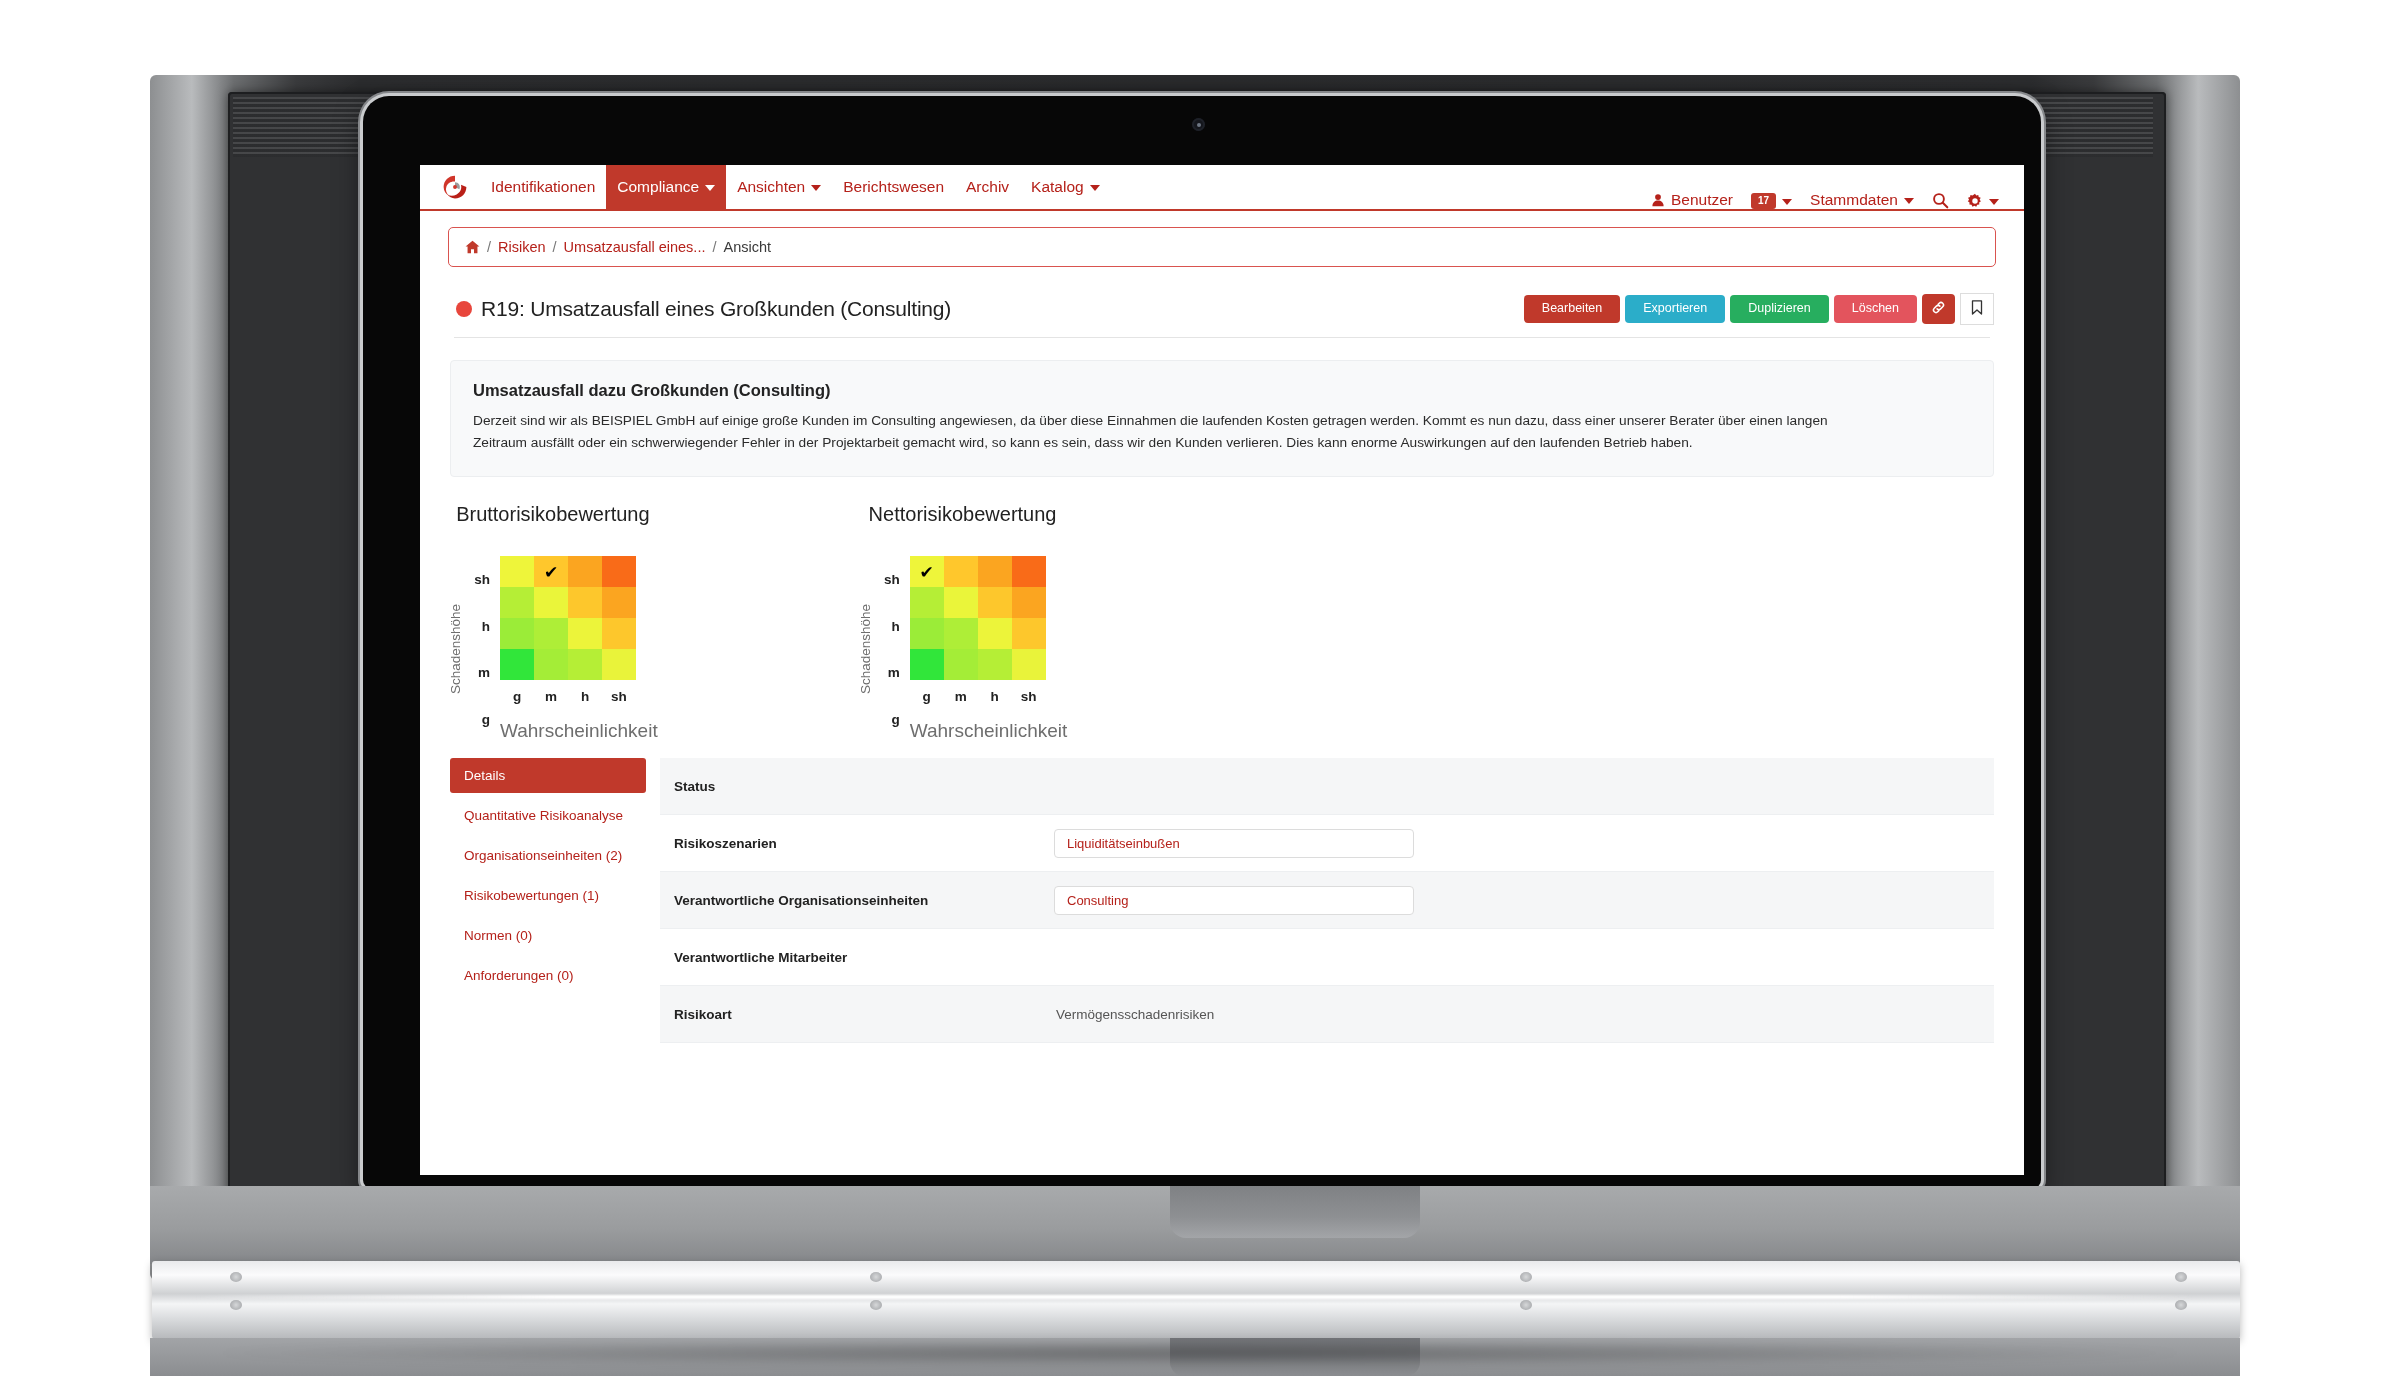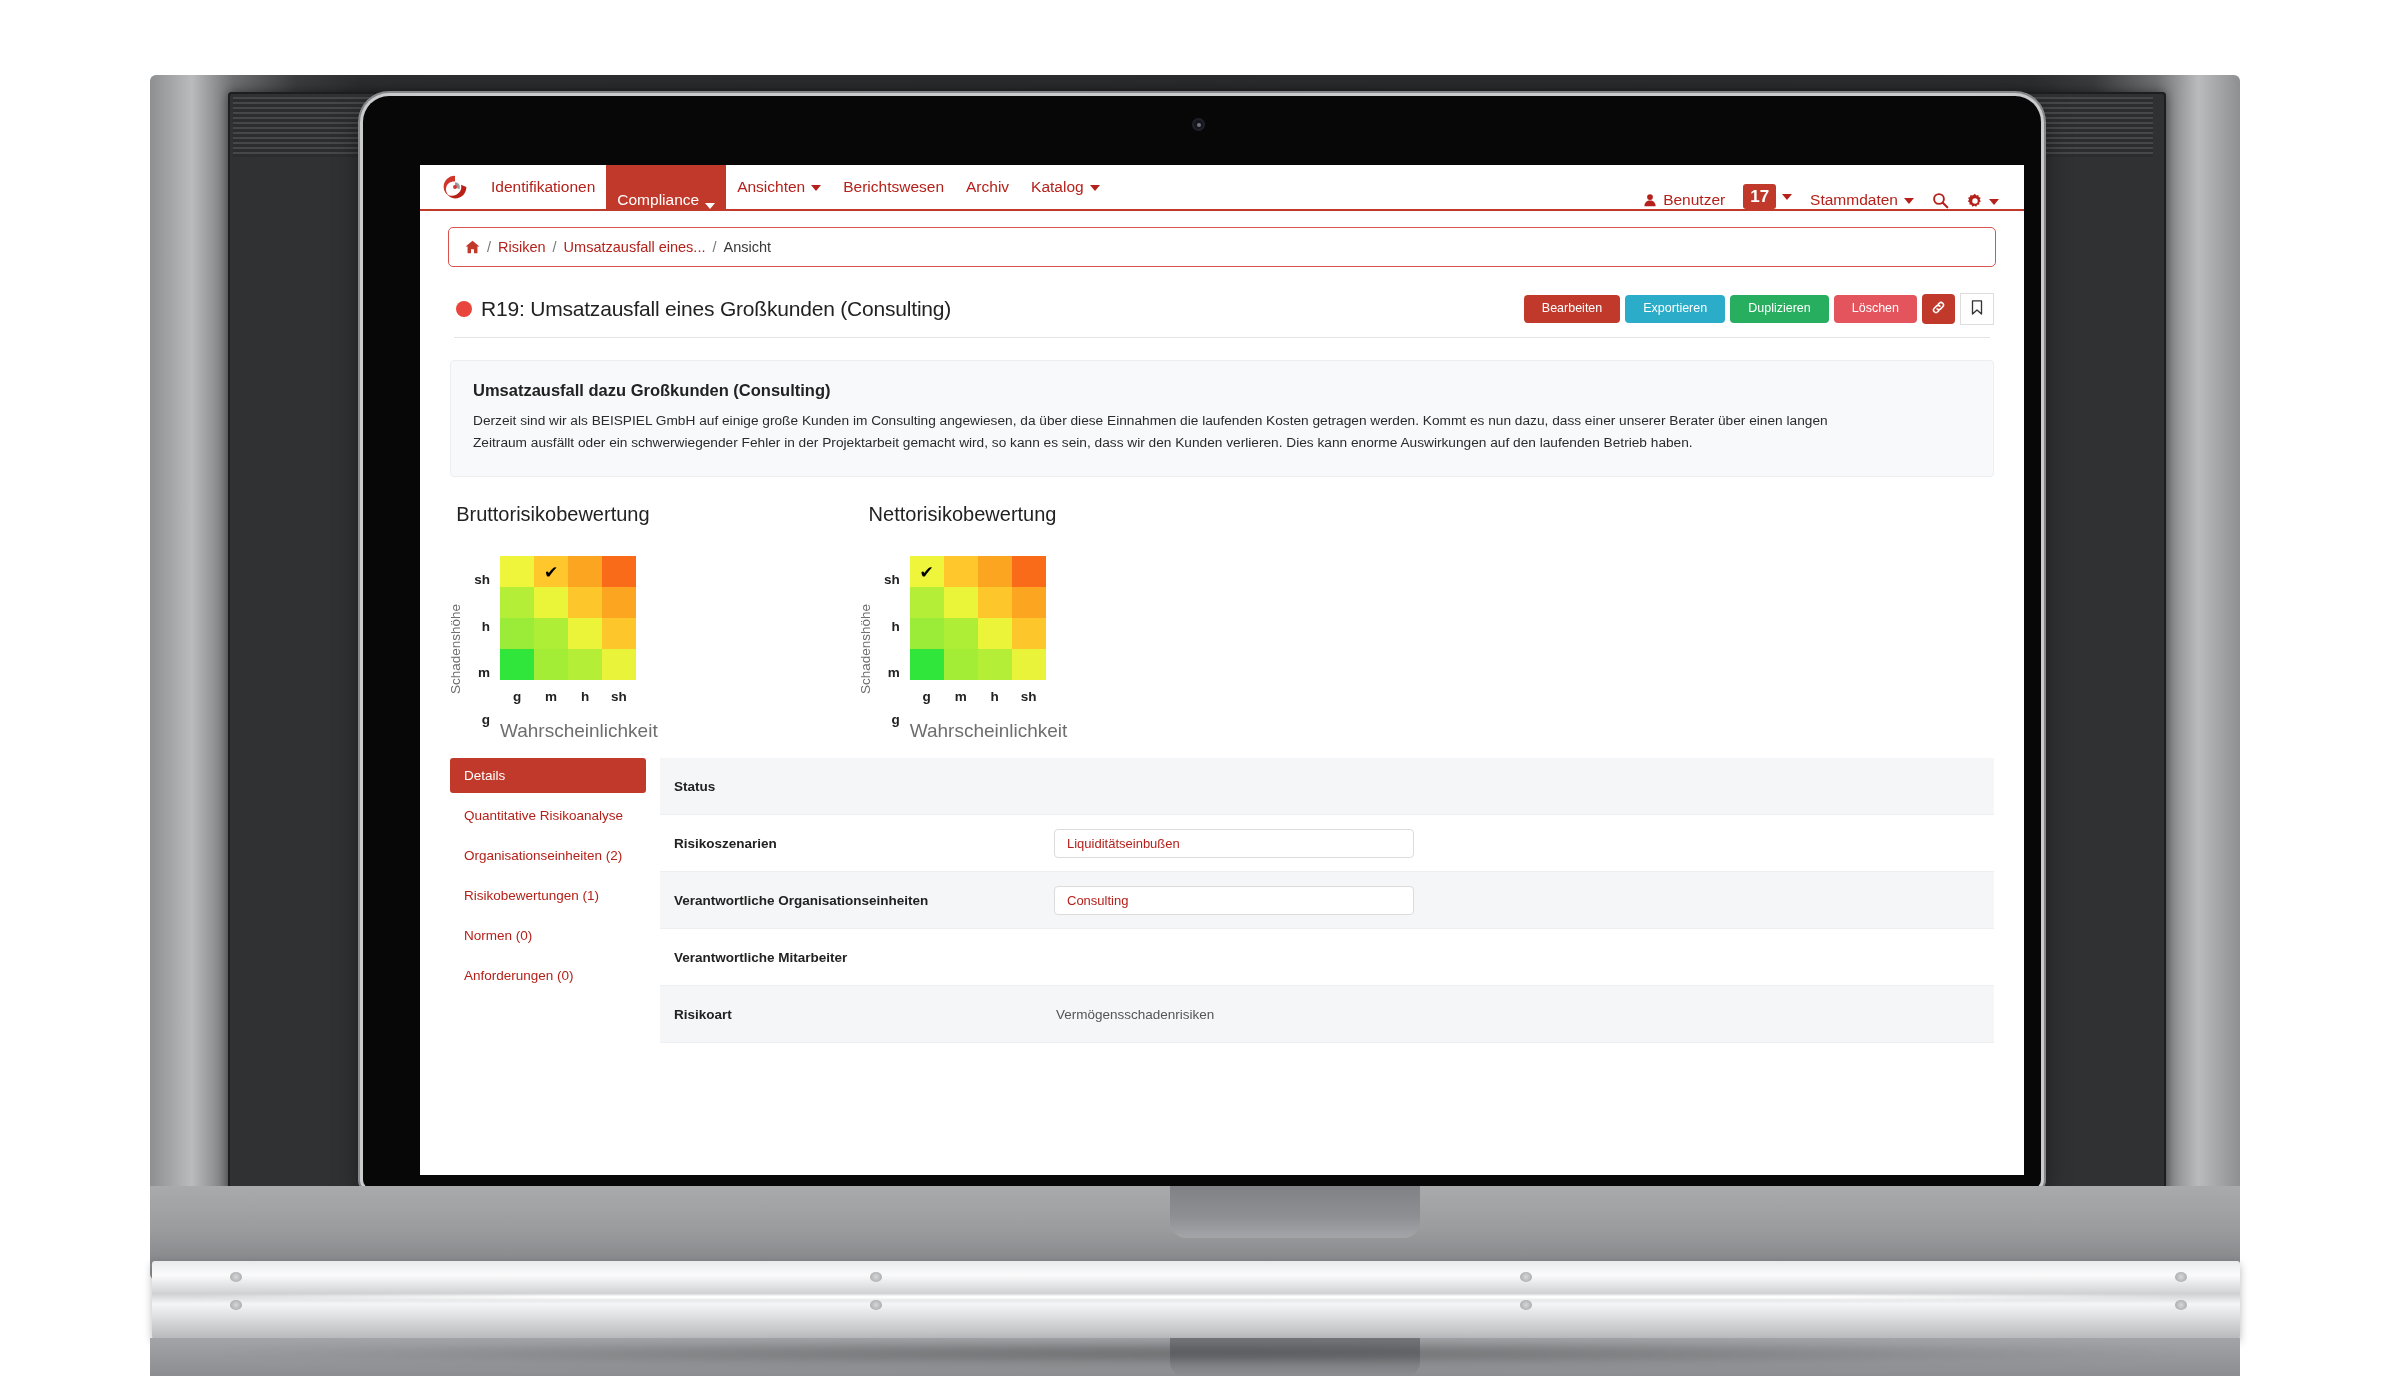--- a/index.html
+++ b/index.html
@@ -92,27 +92,27 @@
     height:44px;background:#ffffff;border-bottom:2px solid #c0392b;
     display:flex;align-items:stretch;padding-left:22px;padding-right:16px;
     font-size:15.5px;
   }
   .nav-left{display:flex;align-items:stretch;gap:0;}
   .logo{display:flex;align-items:center;padding:0 12px 0 0;}
   .nav-item{
     display:flex;align-items:center;gap:6px;padding:0 11px;
     color:#b5211a;white-space:nowrap;cursor:pointer;
   }
-  .nav-item.active{background:#c0392b;color:#ffffff;align-items:flex-end;}
+  .nav-item.active{background:#c0392b;color:#ffffff;}
   .caret{width:0;height:0;border-left:5px solid transparent;border-right:5px solid transparent;
          border-top:6px solid currentColor;display:inline-block;margin-top:2px;}
   .nav-right{margin-left:auto;display:flex;align-items:flex-end;gap:0;color:#b5211a;font-size:15.5px;}
   .nav-right .nav-item{padding:0 9px;}
   .badge{
-    background:#c0392b;color:#fff;border-radius:3px;font-size:17px;font-weight:bold;
+    background:#c0392b;color:#fff;border-radius:3px;font-size:10px;font-weight:bold;
     padding:2px 7px;line-height:1.25;
   }
 
   .page{padding:16px 28px 0 28px;}
 
   .breadcrumb{
     border:1px solid #d9534f;border-radius:5px;padding:11px 16px;
     display:flex;align-items:center;gap:7px;color:#b5211a;font-size:14.5px;
     margin-bottom:26px;
   }

